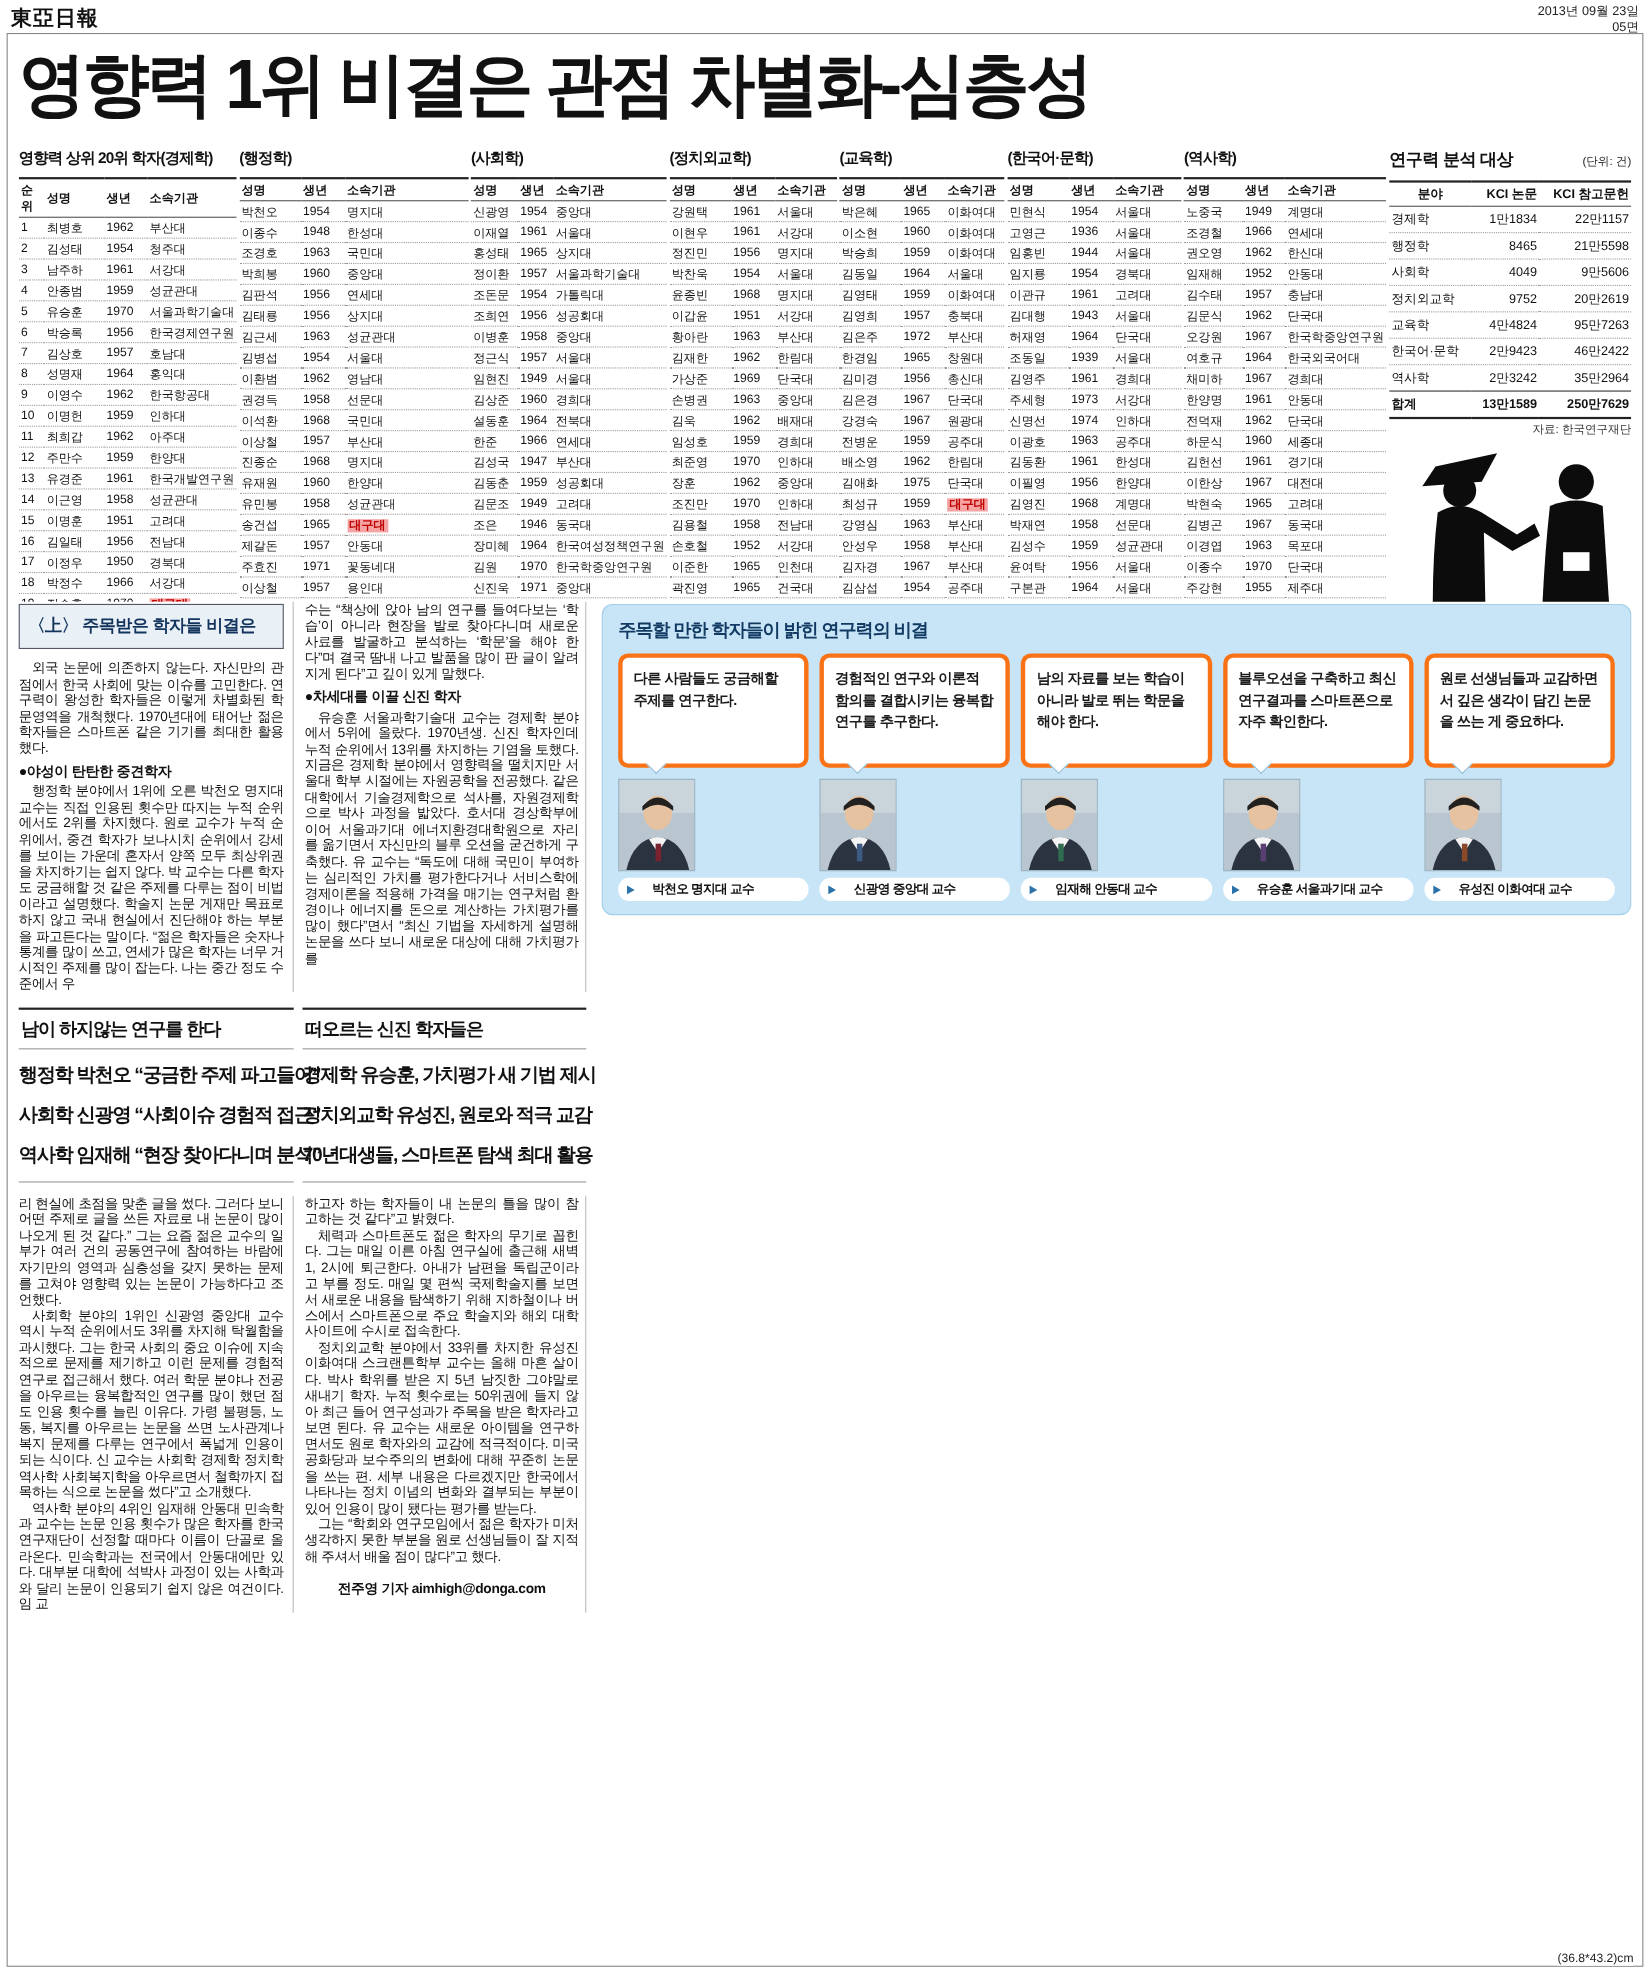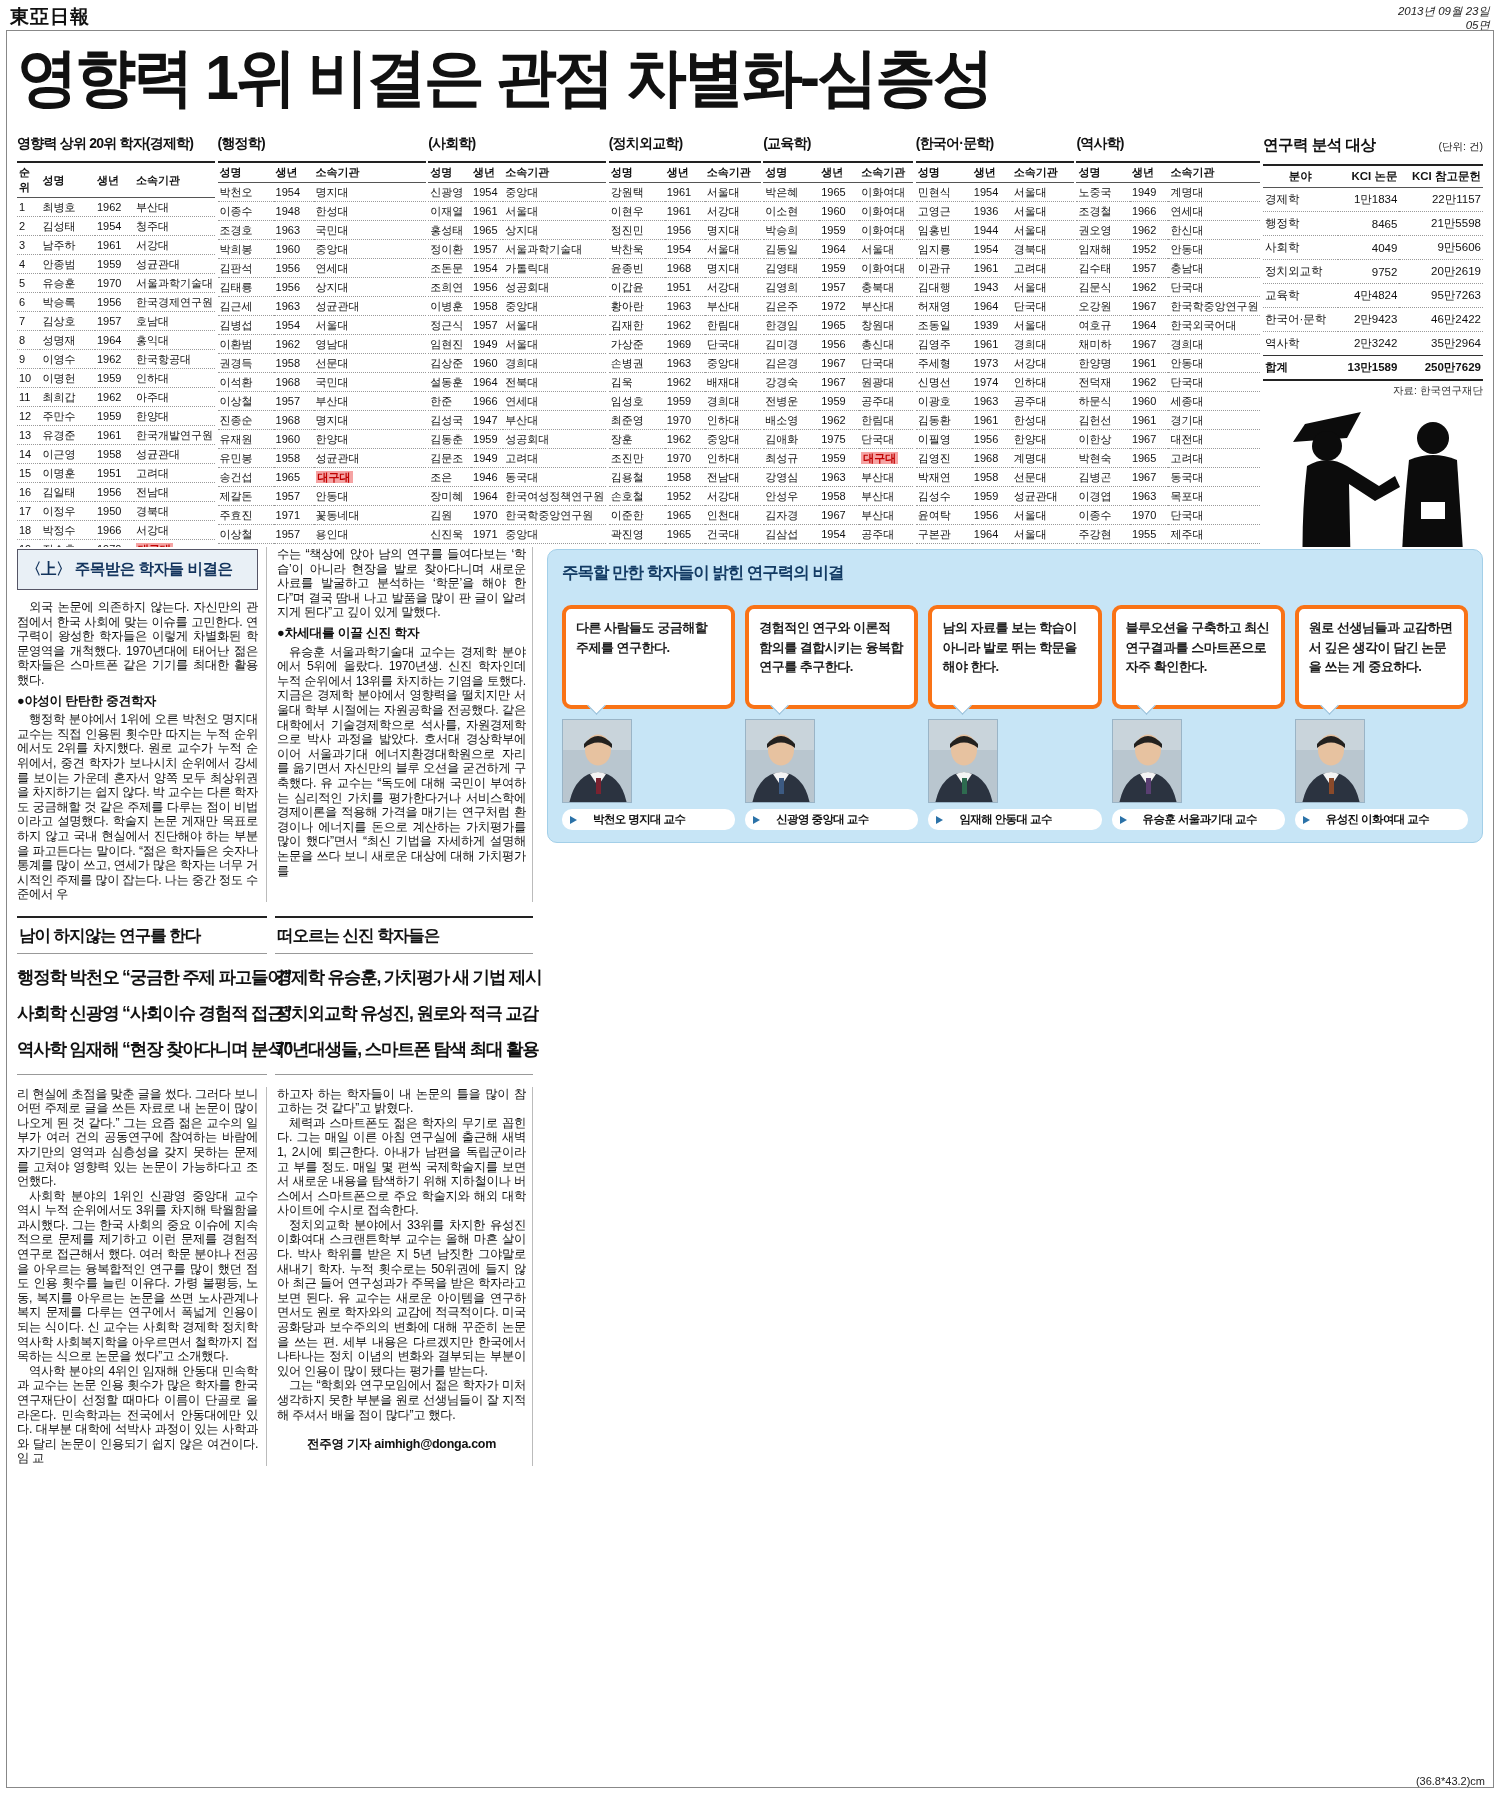--- a/index.html
+++ b/index.html
@@ -3,21 +3,21 @@
 <meta charset="utf-8">
 <style>
   * { margin:0; padding:0; box-sizing:border-box; }
   body {
     width:1500px; height:1803px; overflow:hidden; background:#fff; color:#111;
     font-family:"Liberation Sans","DejaVu Sans",sans-serif; position:relative;
   }
   
   .masthead { display:flex; justify-content:space-between; align-items:flex-start; padding:4px 10px 2px; height:30px; }
   .logo { font-family:"Liberation Serif","DejaVu Serif",serif; font-weight:bold; font-size:19px; letter-spacing:1px; }
-  .dateblock { text-align:right; font-size:11.5px; line-height:1.25; color:#222;font-style:italic; }
+  .dateblock { text-align:right; font-size:11.5px; line-height:1.25; color:#222; }
   
   .frame { margin:0 6px; border:1px solid #888; height:1758px; padding:2px 10px 0; position:relative; background:#fff; }
   .headline { font-size:61px; font-weight:900; letter-spacing:-3px; padding:10px 0 16px; line-height:1.05; transform:scaleY(1.04); transform-origin:top left; white-space:nowrap; overflow:hidden; }
   
   .tables-row { display:flex; justify-content:space-between; align-items:flex-start; height:424px; overflow:hidden; }
   .stable { flex:0 0 auto; }
   .stable .ttl { font-weight:bold; font-size:14px; letter-spacing:-0.8px; padding:12px 0 8px; white-space:nowrap; }
   table.sch { border-collapse:collapse; width:100%; font-size:11px; }
   table.sch th { border-top:2px solid #222; border-bottom:1px solid #555; font-weight:bold; text-align:left; padding:2px 2px; font-size:11px; }
   table.sch td { border-bottom:1px dotted #9a9a9a; padding:1.5px 2px; height:16.1px; white-space:nowrap; }
@@ -52,21 +52,21 @@
   .mid-heads { display:flex; margin-top:14px; }
   .mhead { border-top:2.5px solid #222; border-bottom:1px solid #999; }
   .mhead.l { width:250px; flex:0 0 250px; margin-right:8px; }
   .mhead.r { width:258px; flex:0 0 258px; }
   .mhead .mt { font-size:16.5px; font-weight:bold; letter-spacing:-1px; padding:7px 2px 6px; border-bottom:1px solid #999; }
   .mhead .ml { font-size:17.5px; font-weight:bold; letter-spacing:-1.2px; line-height:2.05; padding:6px 0; white-space:nowrap; }
   .bottom-article { display:flex; margin-top:12px; }
   .byline { text-align:center; font-size:12.5px; font-weight:bold; padding:14px 0 4px; letter-spacing:-0.3px; }
   
   .bluebox { background:#c7e5f6; border:1px solid #a3cfe8; border-radius:10px; padding:10px 14px 12px; margin-top:2px; }
-  .bluebox .bt { font-size:16.5px; font-weight:bold; color:#123a63; letter-spacing:-1px; padding:2px 0 21px; }
+  .bluebox .bt { font-size:16.5px; font-weight:bold; color:#123a63; letter-spacing:-1px; padding:2px 0 10px; }
   .cards { display:flex; justify-content:space-between; gap:10px; }
   .card { flex:1 1 0; display:flex; flex-direction:column; }
   .bubble { position:relative; background:#fff; border:4px solid #f97316; border-radius:9px; padding:9px 10px; font-size:13px; font-weight:bold; line-height:1.5; letter-spacing:-0.5px; color:#1c1c1c; min-height:104px; }
   .bubble::after { content:""; position:absolute; left:24px; bottom:-7px; width:12px; height:12px; background:#fff; border-right:1px solid #8fbcd8; border-bottom:1px solid #8fbcd8; transform:rotate(45deg); }
   .photo-row { display:flex; align-items:flex-end; margin-top:10px; }
   .photo { width:70px; height:84px; border:1px solid #9ab4c6; background:#c2ccd3; overflow:hidden; flex:0 0 70px; }
   .caption { display:flex; align-items:center; gap:16px; background:#fff; border-radius:10px; padding:3px 8px; margin:6px 0 0; font-size:11.5px; font-weight:bold; letter-spacing:-0.6px; white-space:nowrap; }
   .tri { width:0; height:0; border-left:7px solid #2b72a8; border-top:4.5px solid transparent; border-bottom:4.5px solid transparent; flex:0 0 auto; }
   .size-note { position:absolute; right:8px; bottom:0px; font-size:11px; color:#222; background:#fff; }
 </style>

